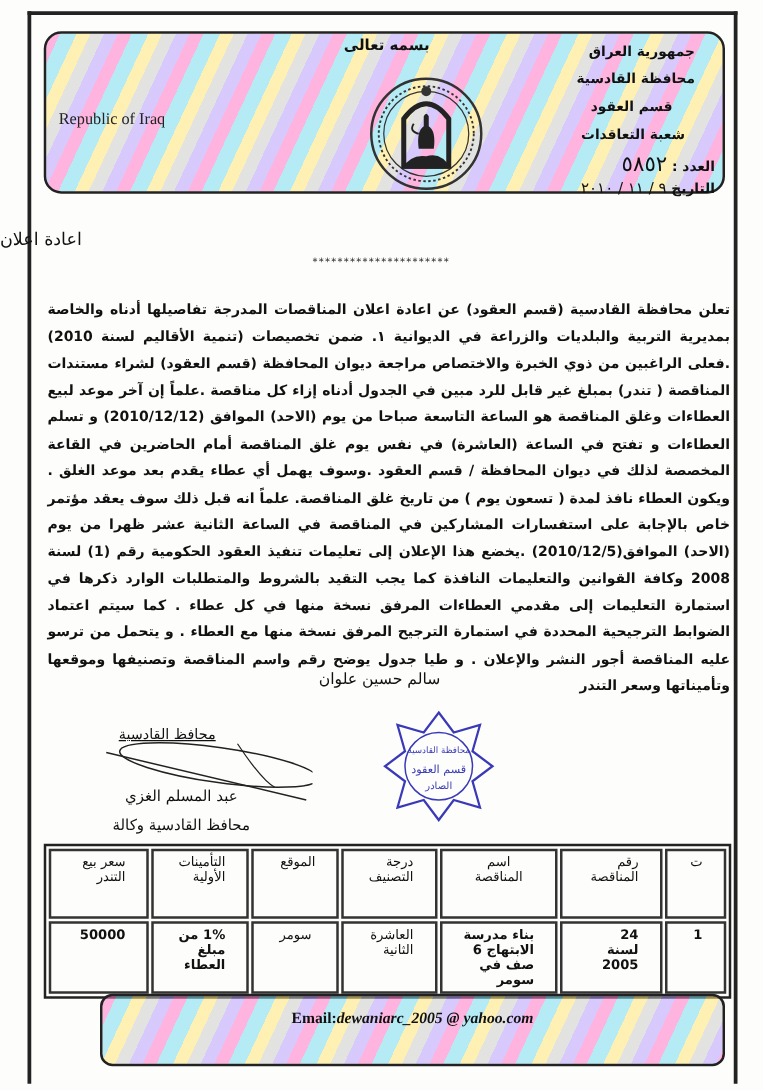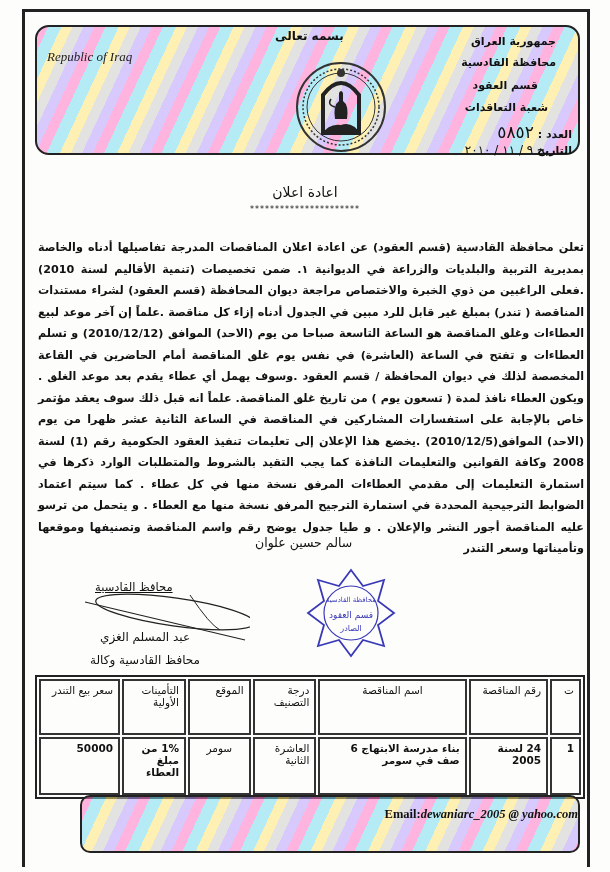--- a/index.html
+++ b/index.html
@@ -4,37 +4,37 @@
 <style>
   html, body { margin:0; padding:0; }
   body { width:610px; height:872px; background:#fdfdfb; position:relative; overflow:hidden;
          font-family:"DejaVu Sans", sans-serif; color:#111; }
   .frame { position:absolute; left:22px; top:9px; width:568px; height:858px;
            border-left:3px solid #222; border-right:3px solid #222; border-top:3px solid #222; box-sizing:border-box; }
   .rainbow { background:
       repeating-linear-gradient(115deg, rgba(255,120,200,.55) 0 10px, rgba(120,220,240,.55) 10px 22px, rgba(255,230,120,.55) 22px 32px, rgba(200,200,200,.5) 32px 42px, rgba(180,150,255,.5) 42px 52px); }
   .header { position:absolute; left:35px; top:25px; width:545px; height:130px; border:2px solid #222;
             border-radius:14px; box-sizing:border-box; }
-  .hdr-en { position:absolute; left:10px; font-family:"Liberation Serif", serif; font-style:italic; font-size:13px; color:#222; }
+  .hdr-en { position:absolute; left:10px; font-family:"Liberation Serif", serif; font-size:13px; color:#222;margin-top:38px; }
   .hdr-ar { position:absolute; right:22px; font-weight:bold; font-size:11px; text-align:right; direction:rtl; color:#111; }
   .basmala { position:absolute; left:238px; top:2px; font-weight:bold; font-size:12px; direction:rtl; }
   .emblem { position:absolute; left:258px; top:34px; width:92px; height:92px; }
-  .title { position:absolute; left:0; width:610px; top:184px; text-align:center; font-size:14px; direction:rtl; }
+  .title { position:absolute; left:0; width:610px; top:184px; text-align:left; font-size:14px; direction:rtl; }
   .stars { position:absolute; left:0; width:610px; top:205px; text-align:center; font-size:8px; letter-spacing:1px; }
   .body-text { position:absolute; left:38px; top:237px; width:546px; direction:rtl; text-align:justify;
                font-size:11.2px; font-weight:bold; line-height:21.5px; text-align-last:right; }
   .signer { position:absolute; direction:rtl; font-weight:normal; font-size:12.5px; }
   .seal { position:absolute; left:306px; top:568px; width:90px; height:90px; }
   table.tenders { position:absolute; left:35px; top:675px; width:550px; border-collapse:separate; border-spacing:2px;
                   border:2px solid #222; direction:rtl; font-size:10.5px; font-weight:bold; }
-  table.tenders td, table.tenders th { border:2px solid #333; padding:3px 5px; vertical-align:top; text-align:right; font-weight:bold; }
+  table.tenders td, table.tenders th { border:2px solid #333; padding:3px 17px; vertical-align:top; text-align:right; font-weight:bold; }
   table.tenders th { height:46px; font-weight:normal; }
   table.tenders td { height:48px; }
   .footer { position:absolute; left:80px; top:795px; width:500px; height:58px; border:2px solid #222; border-radius:10px; box-sizing:border-box; }
-  .foot-line { position:absolute; left:0; width:100%; text-align:right; font-family:"Liberation Serif", serif; font-weight:bold; font-size:12.5px; }
+  .foot-line { position:absolute; left:0; width:100%; text-align:center; font-family:"Liberation Serif", serif; font-weight:bold; font-size:12.5px; }
   .foot-line i { font-style:italic; }
   .link { text-decoration:underline; }
 </style>
 </head>
 <body>
 
 <div class="frame"></div>
 
 <div class="header rainbow">
   <div class="hdr-en" style="top:22px;">Republic of Iraq</div>

